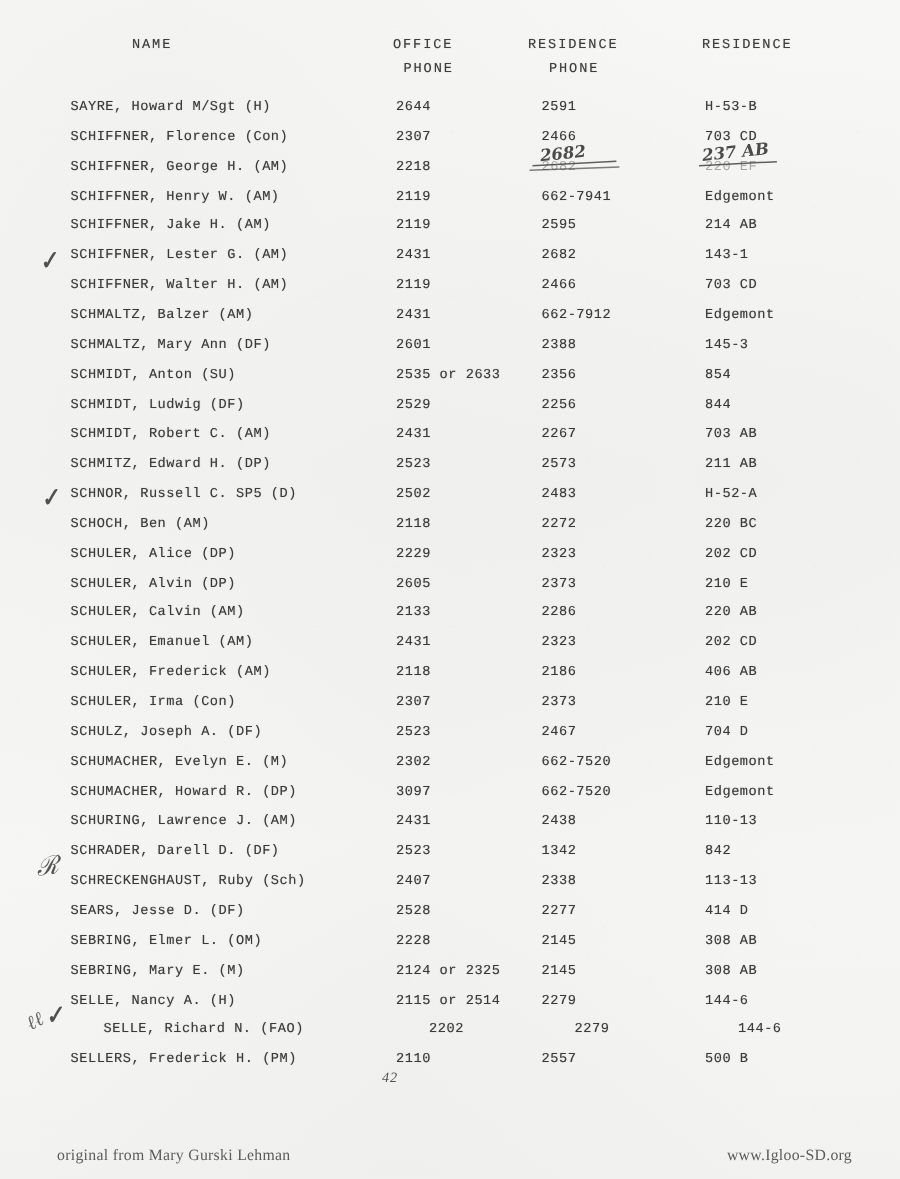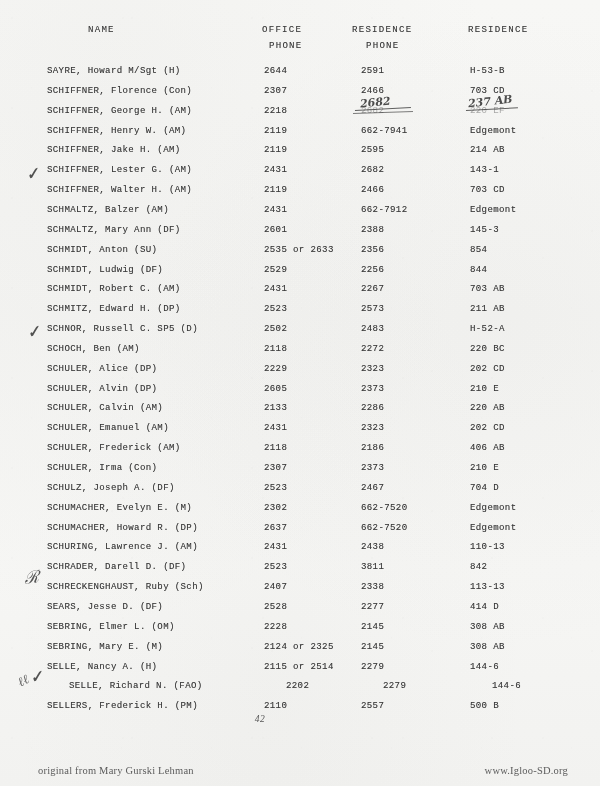--- a/index.html
+++ b/index.html
@@ -261,34 +261,34 @@
             <div class="cell c-addr">704 D</div>
           </div>
           <div class="hrow" style="top: 501.7px;">
             <div class="cell c-name">SCHUMACHER, Evelyn E. (M)</div>
             <div class="cell c-off">2302</div>
             <div class="cell c-res">662-7520</div>
             <div class="cell c-addr">Edgemont</div>
           </div>
           <div class="hrow" style="top: 521.55px;">
             <div class="cell c-name">SCHUMACHER, Howard R. (DP)</div>
-            <div class="cell c-off">2637</div>
+            <div class="cell c-off">3097</div>
             <div class="cell c-res">662-7520</div>
             <div class="cell c-addr">Edgemont</div>
           </div>
           <div class="hrow" style="top: 541.4px;">
             <div class="cell c-name">SCHURING, Lawrence J. (AM)</div>
             <div class="cell c-off">2431</div>
             <div class="cell c-res">2438</div>
             <div class="cell c-addr">110-13</div>
           </div>
           <div class="hrow" style="top: 561.25px;">
             <div class="cell c-name">SCHRADER, Darell D. (DF)</div>
             <div class="cell c-off">2523</div>
-            <div class="cell c-res">3811</div>
+            <div class="cell c-res">1342</div>
             <div class="cell c-addr">842</div>
           </div>
           <div class="hrow" style="top: 581.1px;">
             <div class="cell c-name">SCHRECKENGHAUST, Ruby (Sch)</div>
             <div class="cell c-off">2407</div>
             <div class="cell c-res">2338</div>
             <div class="cell c-addr">113-13</div>
           </div>
           <div class="hrow" style="top: 600.95px;">
             <div class="cell c-name">SEARS, Jesse D. (DF)</div>

